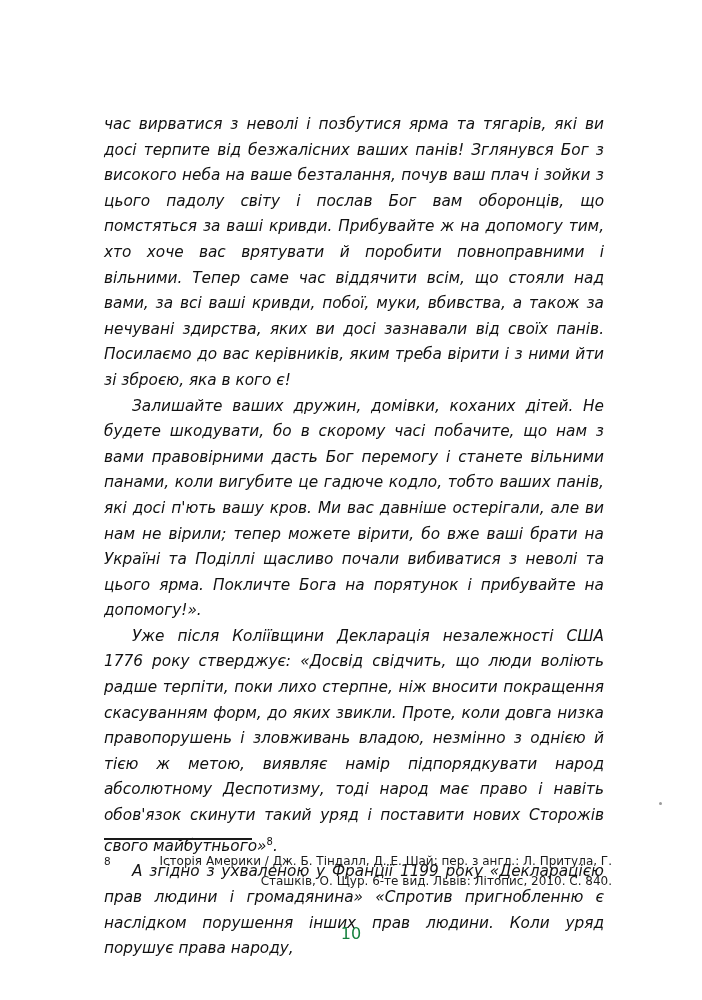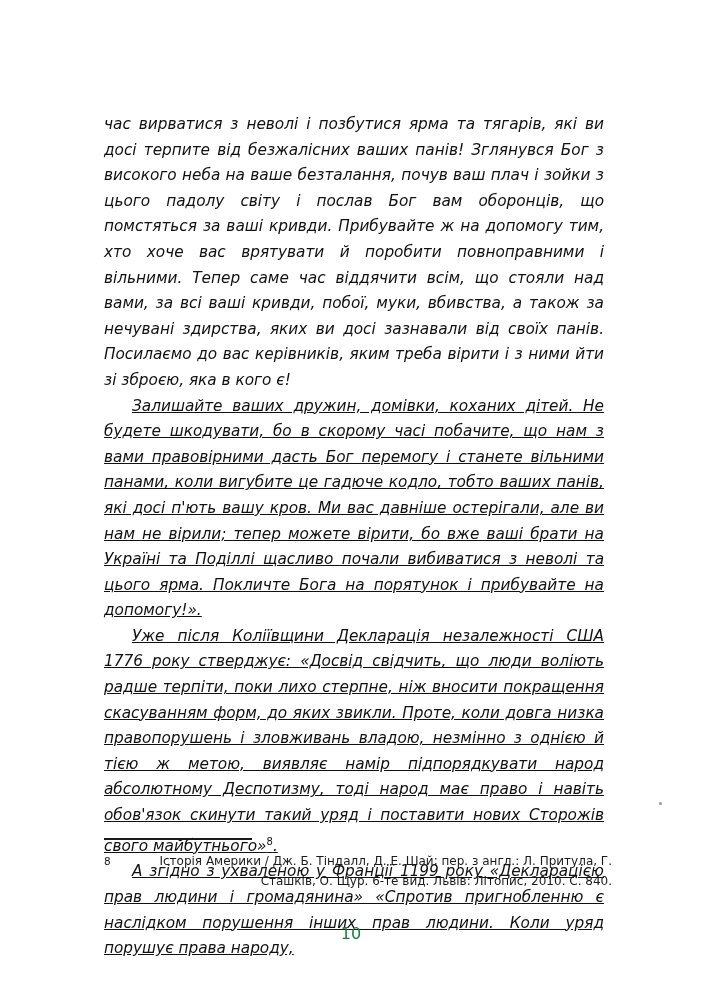--- a/index.html
+++ b/index.html
@@ -29,21 +29,20 @@
   .body-text {
     font-size: 15.3px;
     line-height: 25.6px;
     font-style: italic;
     text-align: justify;
     color: #111111;
     margin: 0;
   }
   .body-text.indent {
     text-indent: 28px;
-    text-decoration: underline;
   }
   .sup {
     font-size: 10px;
     vertical-align: super;
     font-style: normal;
   }
   .rule {
     position: absolute;
     left: 104px;
     top: 838px;

